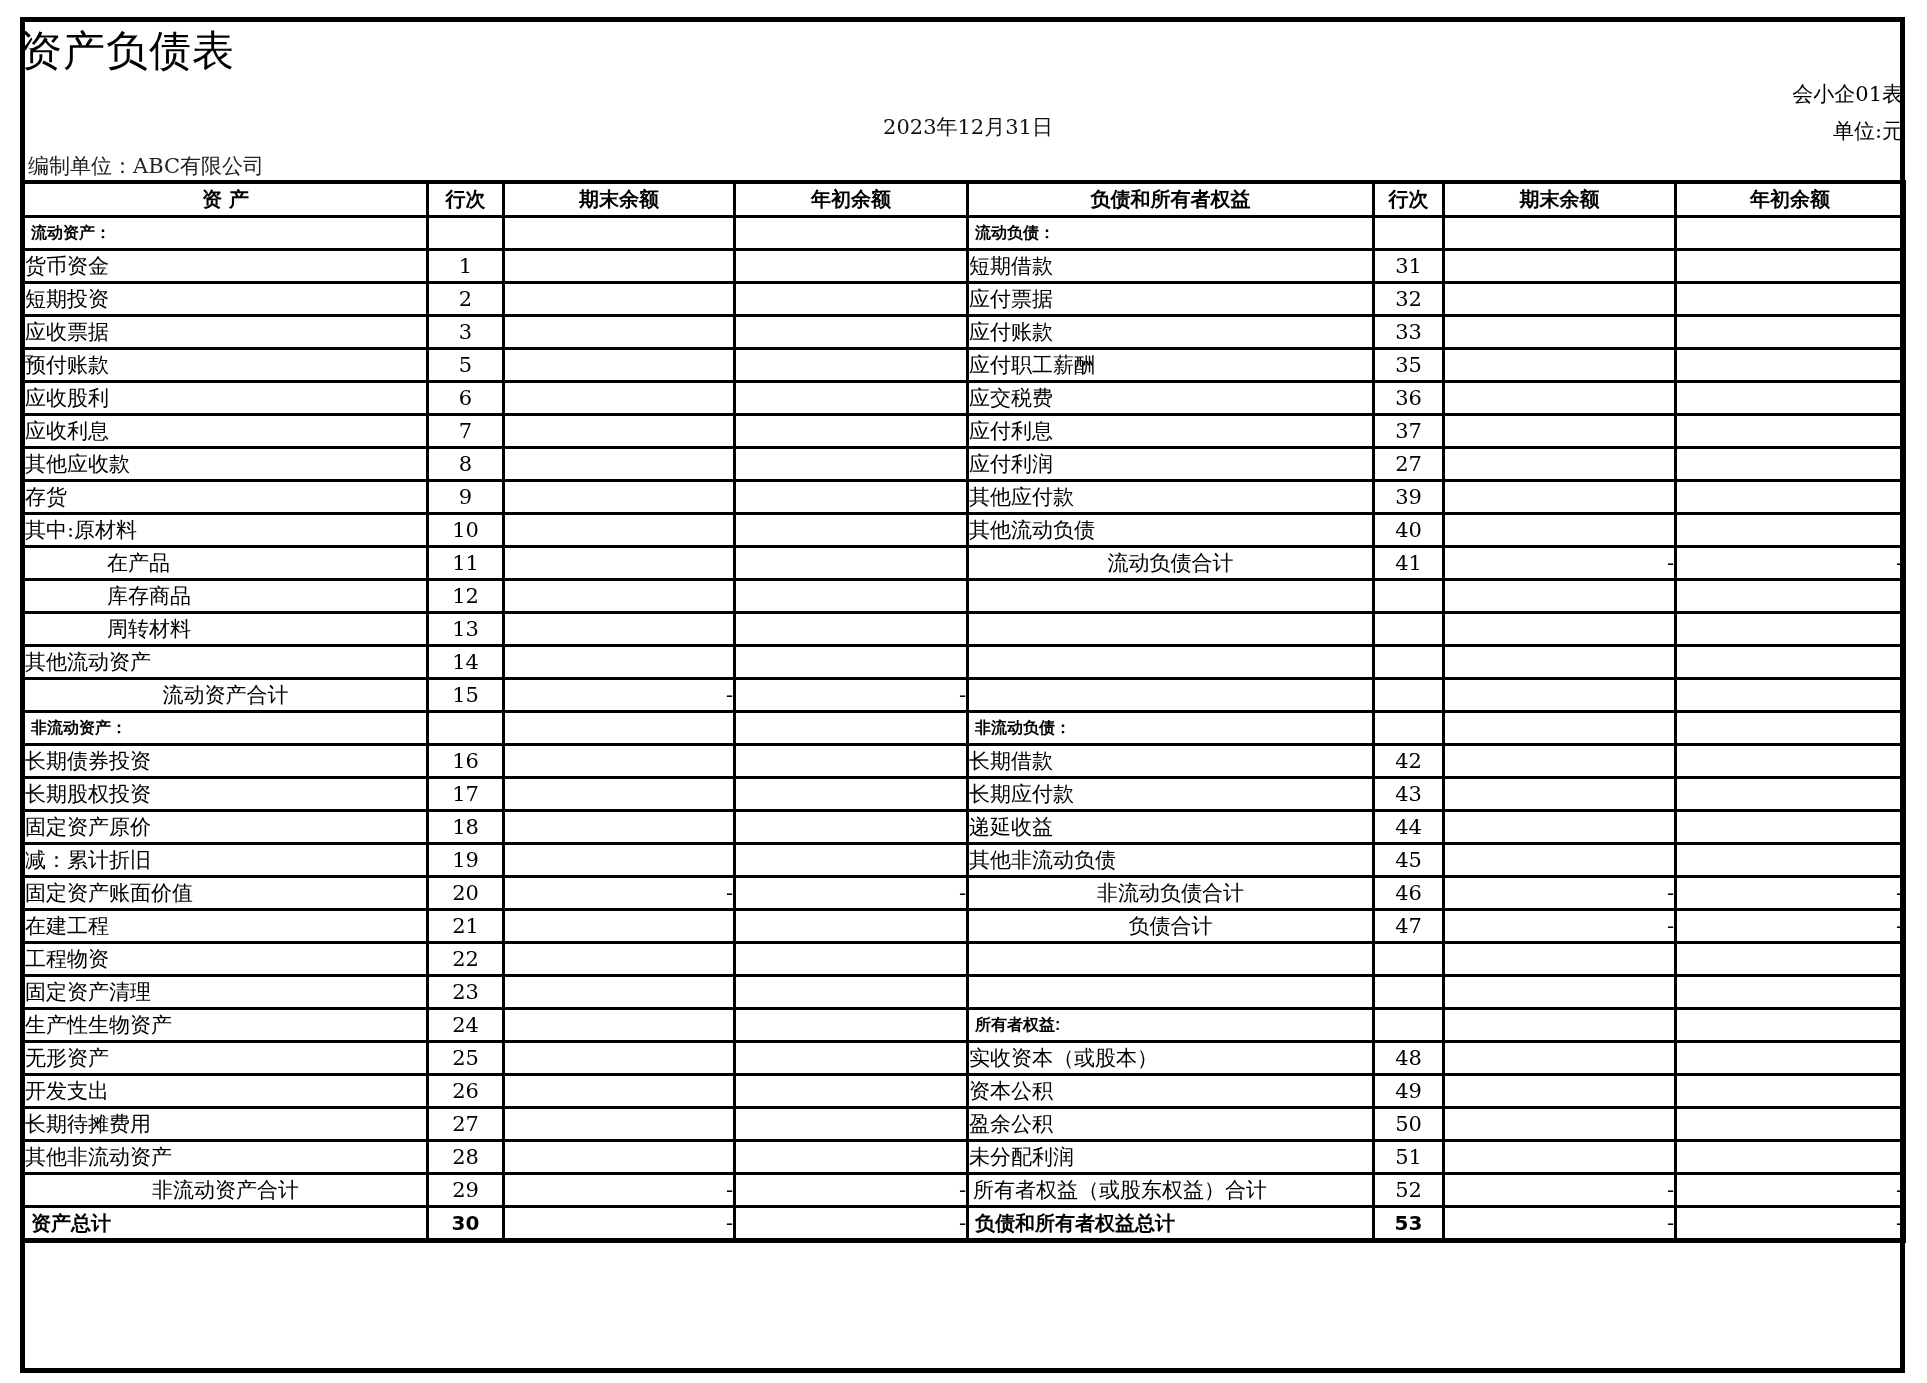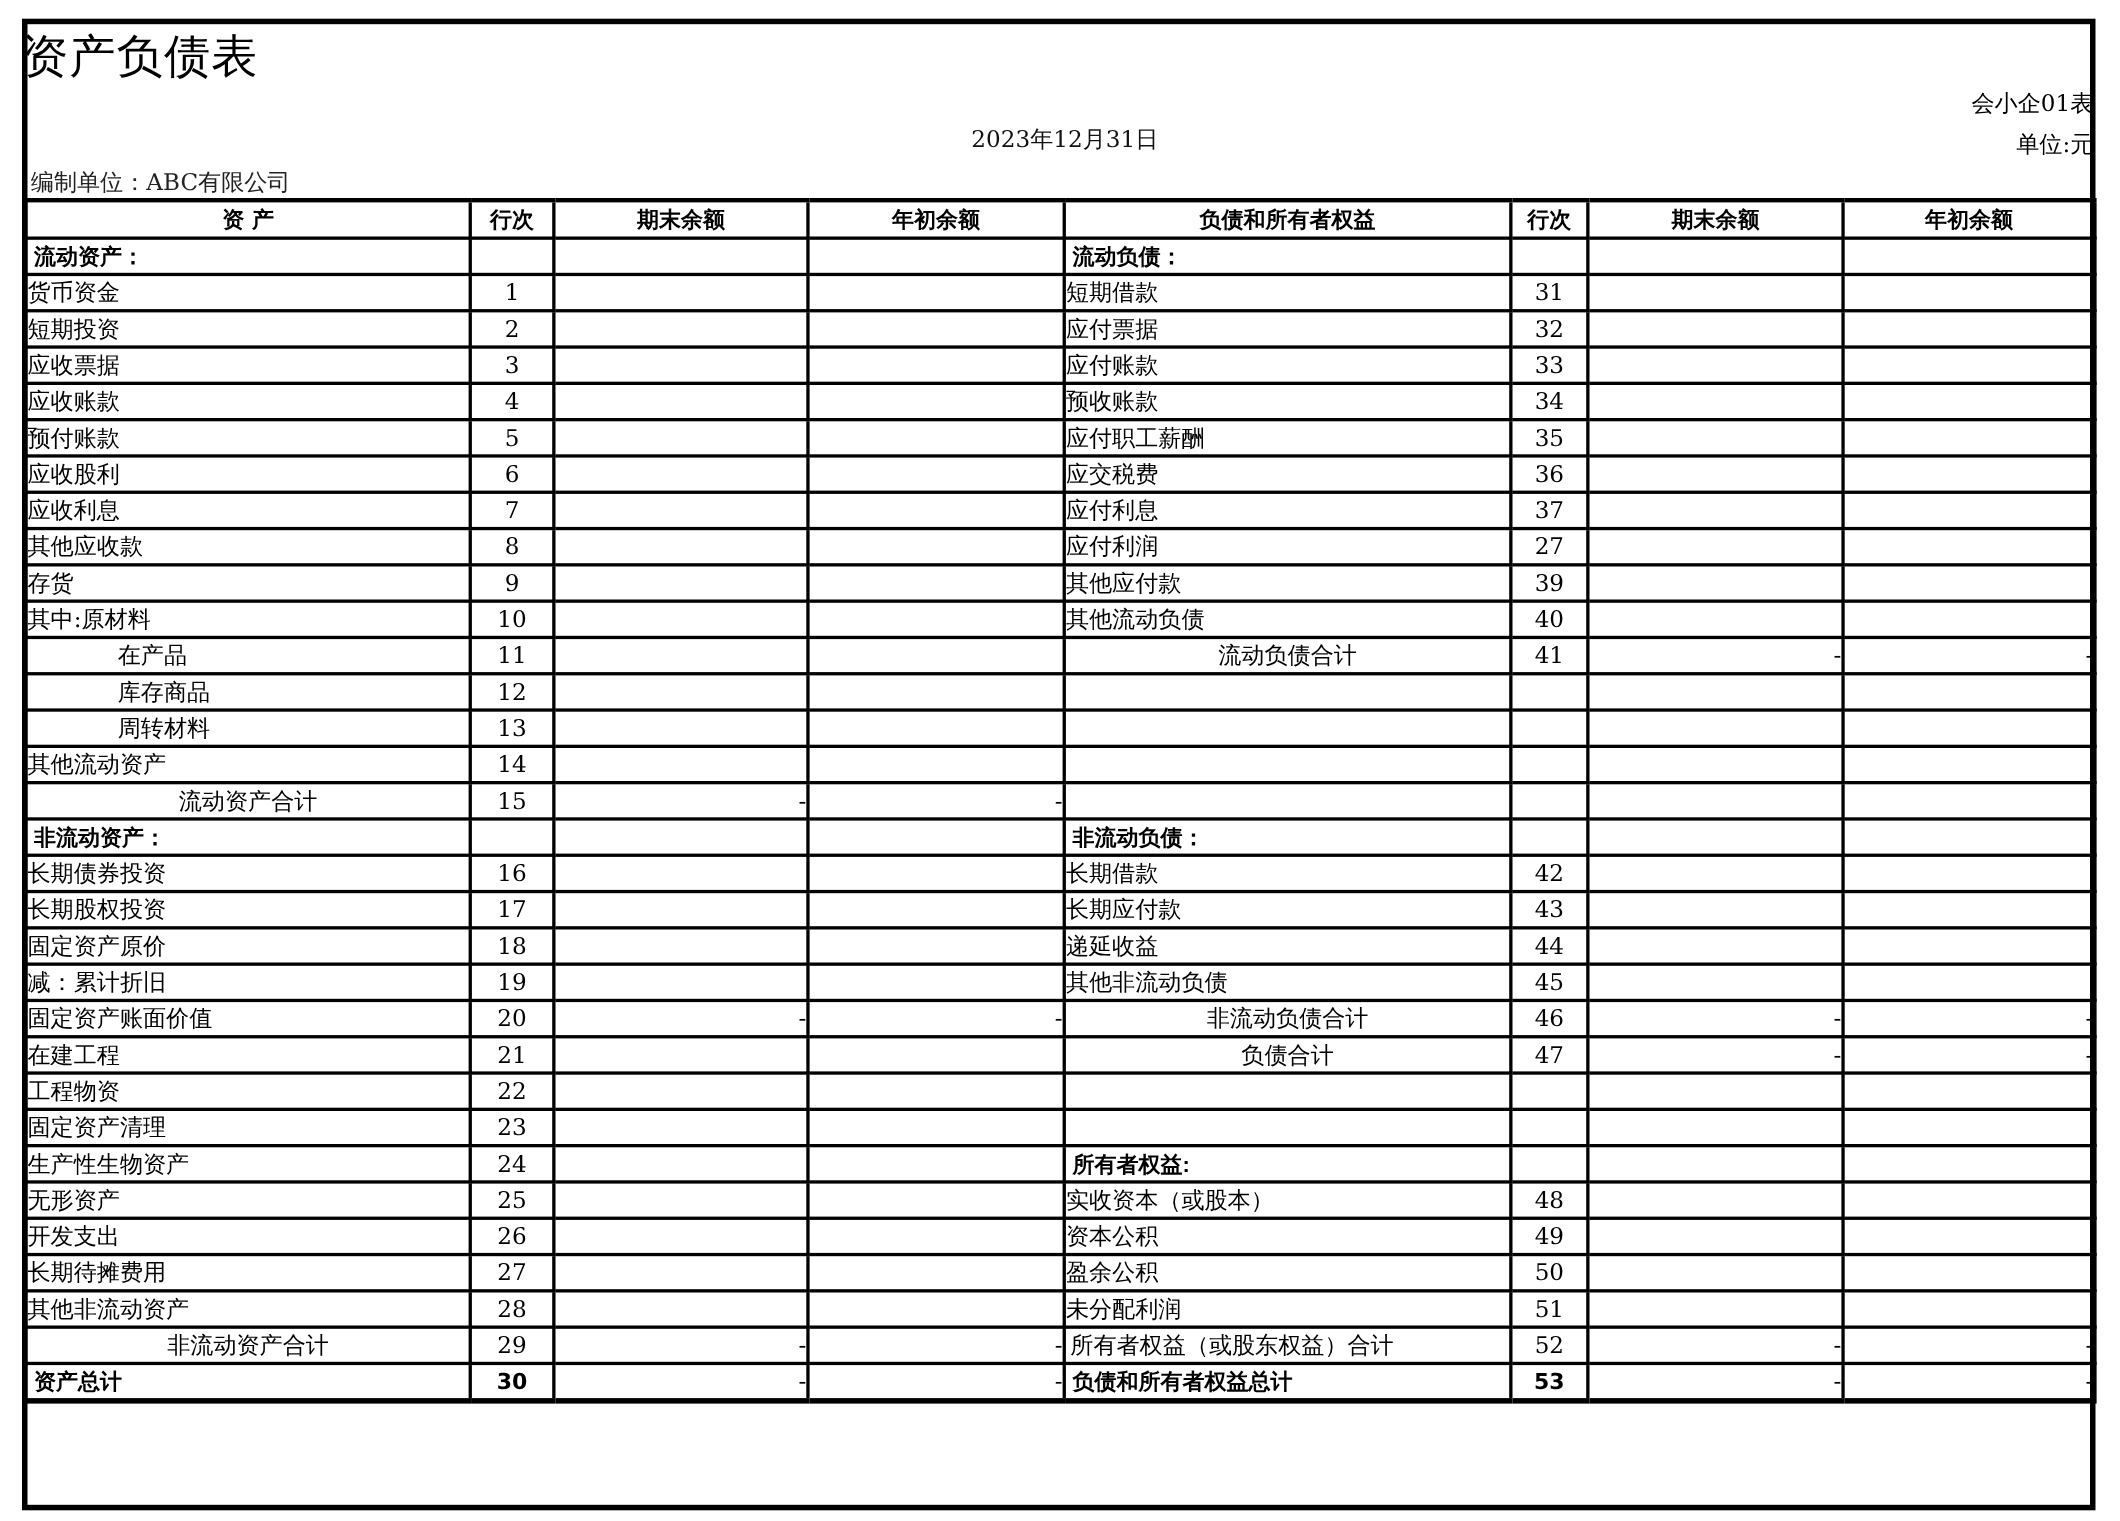--- a/index.html
+++ b/index.html
@@ -14,21 +14,21 @@
   .form-code { position: absolute; right: 24px; top: 80px; font-size: 21px; line-height: 28px; text-align: right; }
   .unit { position: absolute; right: 24px; top: 117px; font-size: 21px; line-height: 28px; text-align: right; }
   .preparer { position: absolute; left: 28px; top: 152px; font-size: 21px; line-height: 28px; color: #222; }
 
   table.bs { position: absolute; left: 22px; top: 180px; border-collapse: collapse; table-layout: fixed; }
   table.bs td, table.bs th { border: 3px solid #000; padding: 0; height: 30px; overflow: hidden; white-space: nowrap;
                              font-size: 21px; font-weight: normal; }
   table.bs th { font-weight: bold; text-align: center; font-family: "DejaVu Sans", "Liberation Sans", sans-serif; font-size: 20px; }
   table.bs tr.hdr th { height: 31px; border-top-width: 4px; text-align: center; }
   td.label { text-align: left; padding-left: 38px; }
-  td.label.lvl0 { padding-left: 6px; font-weight: bold; font-family: Liberation Sans, sans-serif; font-size: 20px; }
+  td.label.lvl0 { padding-left: 6px; font-weight: bold; font-family: Liberation Sans, sans-serif; font-size: 16px; }
   td.label.lvl2 { padding-left: 82px; }
   td.label.total { text-align: center; padding-left: 0; }
   td.label.plain { padding-left: 4px; }
   td.label.grand { padding-left: 6px; font-weight: bold; font-family: "DejaVu Sans", "Liberation Sans", sans-serif; font-size: 20px; margin-top: 16px; }
   td.rn { text-align: center; }
   td.rn.bold { font-weight: bold; font-family: "DejaVu Sans", "Liberation Sans", sans-serif; font-size: 20px; }
   td.amt { text-align: right; padding-right: 36px; }
   tr.last td { border-bottom-width: 5px; }
   col.c1 { width: 404px; } col.c2 { width: 76px; } col.c3 { width: 231px; } col.c4 { width: 233px; }
   col.c5 { width: 406px; } col.c6 { width: 70px; } col.c7 { width: 232px; } col.c8 { width: 229px; }
@@ -104,30 +104,20 @@
         <td class="label lvl1 c1">应收票据</td>
         <td class="rn">3</td>
         <td class="amt"></td>
         <td class="amt"></td>
         <td class="label lvl1 c5">应付账款</td>
         <td class="rn">33</td>
         <td class="amt"></td>
         <td class="amt c8"></td>
       </tr>
       <tr>
-        <td class="label lvl1 c1">应收账款</td>
-        <td class="rn">4</td>
-        <td class="amt"></td>
-        <td class="amt"></td>
-        <td class="label lvl1 c5">预收账款</td>
-        <td class="rn">34</td>
-        <td class="amt"></td>
-        <td class="amt c8"></td>
-      </tr>
-      <tr>
         <td class="label lvl1 c1">预付账款</td>
         <td class="rn">5</td>
         <td class="amt"></td>
         <td class="amt"></td>
         <td class="label lvl1 c5">应付职工薪酬</td>
         <td class="rn">35</td>
         <td class="amt"></td>
         <td class="amt c8"></td>
       </tr>
       <tr>

